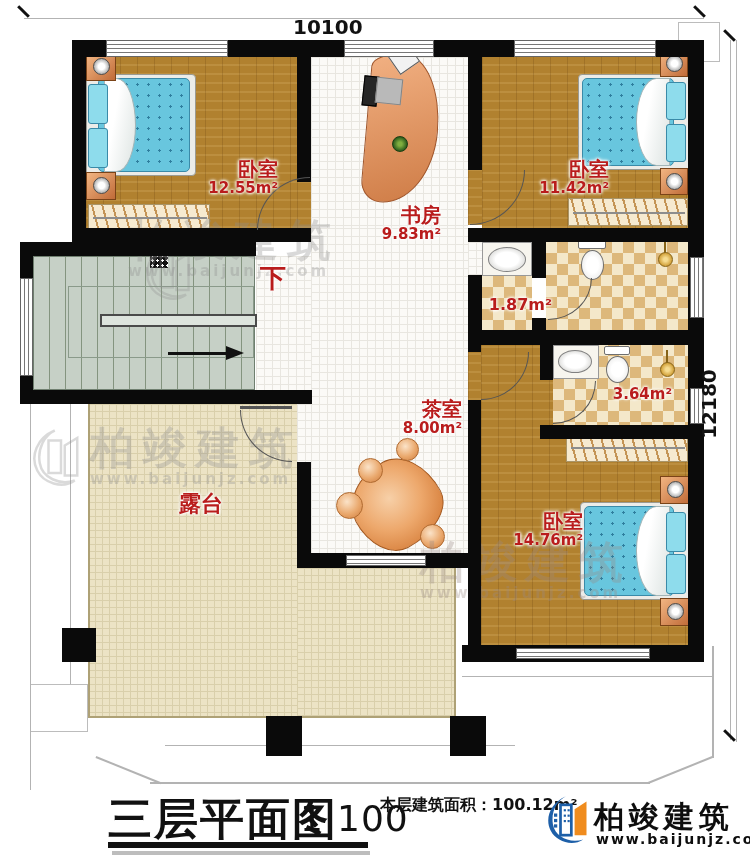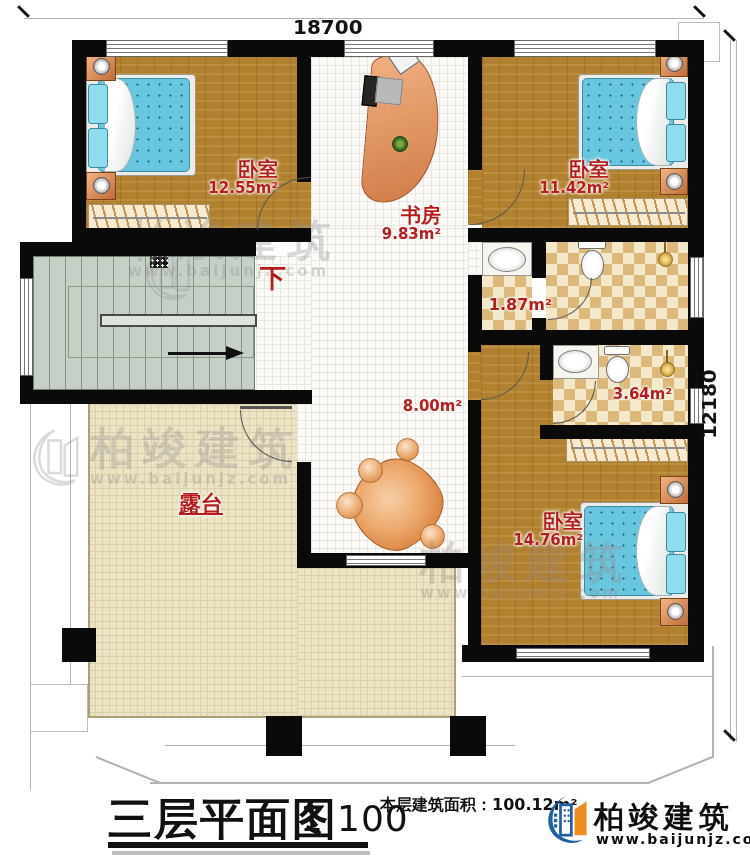--- a/index.html
+++ b/index.html
@@ -257,36 +257,37 @@
     <div class="rn">卧室</div>
     <div class="ra">11.42m²</div>
   </div>
   <div class="a room-label" style="left:452px;top:296px;width:100px;">
     <div class="ra" style="font-size:16px;">1.87m²</div>
   </div>
   <div class="a room-label" style="left:552px;top:386px;width:120px;">
     <div class="ra">3.64m²</div>
   </div>
   <div class="a room-label" style="left:342px;top:398px;width:120px;">
+    <div class="rn">茶室</div>
     <div class="ra">8.00m²</div>
   </div>
   <div class="a room-label" style="left:463px;top:510px;width:120px;">
     <div class="rn">卧室</div>
     <div class="ra">14.76m²</div>
   </div>
-  <div class="a room-label" style="left:123px;top:492px;width:100px;text-decoration:underline;">
+  <div class="a room-label" style="left:123px;top:492px;width:100px;">
     <div class="rn" style="font-size:22px;">露台</div>
   </div>
   <div class="a room-label" style="left:252px;top:264px;width:34px;font-size:26px;">下</div>
 
   <div class="a tick" style="left:16px;top:10px;"></div>
   <div class="a tick" style="left:692px;top:10px;"></div>
   <div class="a tick" style="left:722px;top:34px;"></div>
   <div class="a tick" style="left:722px;top:734px;"></div>
-  <div class="a dim" style="left:293px;top:15px;">18700</div>
+  <div class="a dim" style="left:293px;top:15px;">10100</div>
   <div class="a dim" style="left:664px;top:392px;width:90px;text-align:center;transform:rotate(-90deg);">12180</div>
 
   <div class="a" id="big-title" style="left:108px;top:790px;">三层平面图</div>
   <div class="a" id="scale-txt" style="left:300px;top:798px;">1:100</div>
   <div class="a" style="left:108px;top:842px;width:260px;height:6px;background:#111;"></div>
   <div class="a" style="left:112px;top:851px;width:258px;height:3.5px;background:#bdbdbd;"></div>
   <div class="a tb-text" style="left:380px;top:795px;">
     <span>本层建筑面积：</span><span>100.12m²</span>
   </div>
   <div class="a tb-text" style="left:380px;top:868px;">

